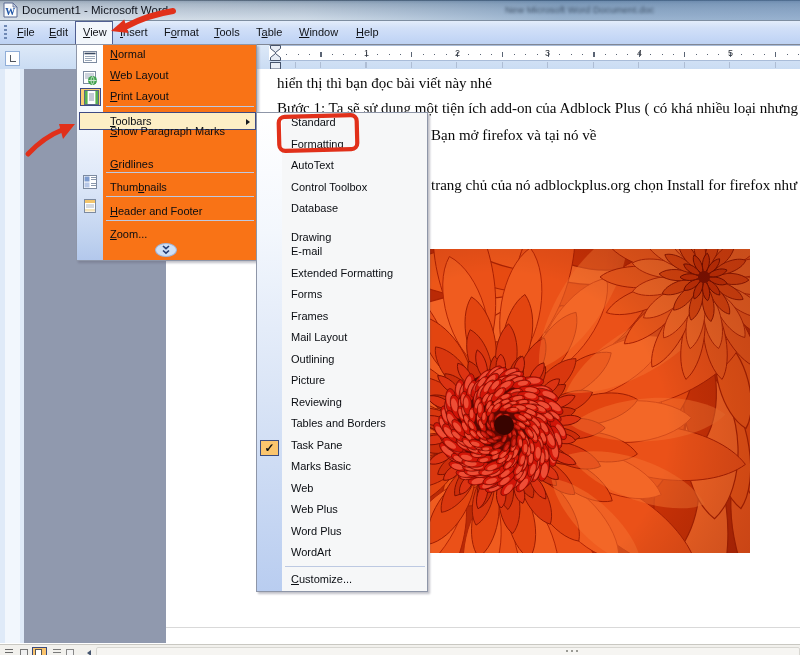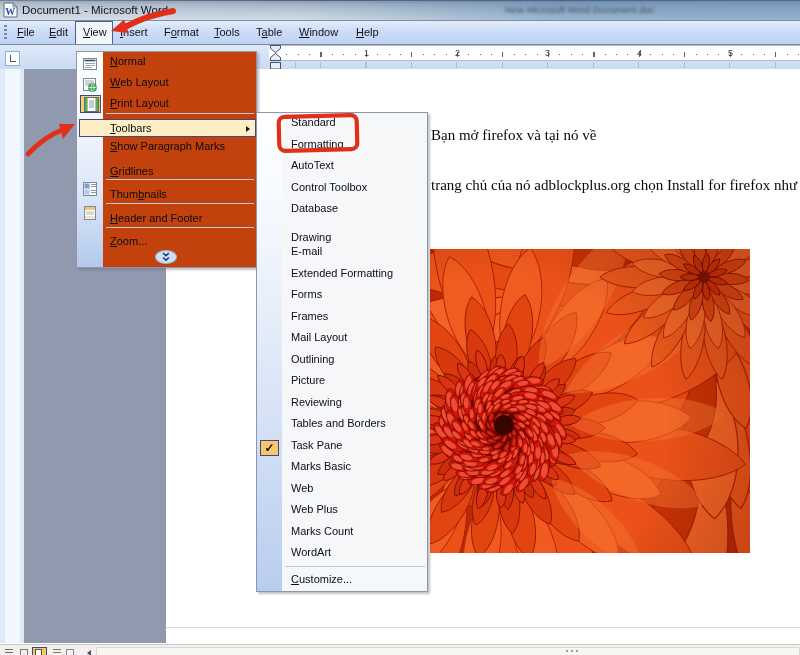--- a/index.html
+++ b/index.html
@@ -53,22 +53,22 @@
 
 
 #bottombar { left:0; top:644px; width:800px; height:11px; background:#f2f1ed; border-top:1px solid #c9c8c2; }
 .vbtn { position:absolute; top:4px; width:8px; height:8px; }
 #vbox { left:32px; top:2px; width:15px; height:11px; background:#fbc56d; border:1px solid #3a4a7c; }
 #hthumb { left:96px; top:2px; width:704px; height:10px; background:#f6f5f2; border:1px solid #d8d7d2; border-radius:2px; }
 #grip { left:566px; top:5px; width:14px; height:2px;
   background:repeating-linear-gradient(90deg,#9a9a94 0 2px,transparent 2px 5px); }
 
 
-#viewmenu { left:76px; top:44px; width:181px; height:217px; background:#c2410c;
-  border:1px solid #8e96a8; box-shadow:2px 2px 2px rgba(100,100,120,0.4);margin-top:7px; }
+#viewmenu { left:76px; top:44px; width:181px; height:217px; background:#f97316;
+  border:1px solid #8e96a8; box-shadow:2px 2px 2px rgba(100,100,120,0.4); }
 #vstrip { left:0px; top:0px; width:26px; height:215px;
   background:linear-gradient(to bottom,#ffffff 0%,#f2f6fd 35%,#dde7f8 65%,#c2d4f0 88%,#b3c8ec 100%); }
 .vmi { position:absolute; left:33px; font-size:11px; color:#0a0d12; white-space:nowrap; }
 .vmi u { text-decoration:underline; text-underline-offset:1px; }
 .vsep { position:absolute; left:29px; width:148px; height:1px; background:#bdc9e2; }
 #tbhl { left:2px; top:67px; width:177px; height:18px; background:#fdeec5; border:1px solid #3e4a83; }
 #tbarrow { left:169px; top:74px; width:0; height:0; border-left:4px solid #15181e; border-top:3.5px solid transparent; border-bottom:3.5px solid transparent; }
 #plbox { left:3px; top:42.5px; width:21px; height:18px; background:#fccd71; border:1px solid #3e4a83; }
 .icon16 { position:absolute; left:5px; }
 
@@ -130,20 +130,22 @@
     <path d="M7.5 8.5 l5 4 v3 h-10 v-3 z" fill="#e8edf5" stroke="#46536b" stroke-width="1"></path>
     <rect x="2.5" y="17.5" width="10" height="6.5" fill="#e8edf5" stroke="#46536b" stroke-width="1"></rect>
   </svg>
 </div>
 
 <div class="abs" id="docarea">
   <div class="abs" id="vruler">
       <div class="abs" id="vrulband"></div>
     </div>
   <div class="abs" id="grayout"></div>
+  <div class="abs dtext" style="left:277px; top:5.5px;">hiển thị thì bạn đọc bài viết này nhé</div>
+  <div class="abs dtext" style="left:277px; top:30.5px;">Bước 1: Ta sẽ sử dụng một tiện ích add-on của Adblock Plus ( có khá nhiều loại nhưng</div>
   <div class="abs dtext" style="left:431px; top:107.5px;">trang chủ của nó adblockplus.org chọn Install for firefox như</div>
   <div class="abs dtext" style="left:431px; top:58px;">Bạn mở firefox và tại nó về</div>
   <div class="abs" id="flower"><svg width="320" height="304" viewBox="0 0 320 304">
         <rect width="320" height="304" fill="#bc2a07"></rect>
 <path d="M409.1,104.5 C464.9,89.7 543.0,136.2 552.9,185.9 C505.2,203.1 425.1,160.0 409.1,104.5 Z" fill="#cc3207" stroke="#aa2204" stroke-width="1.2"></path>
 <path d="M386.4,135.9 C434.6,136.3 489.1,191.0 487.6,233.1 C445.5,236.4 388.7,184.1 386.4,135.9 Z" fill="#cc3207" stroke="#aa2204" stroke-width="1.2"></path>
 <path d="M353.0,134.9 C394.6,145.7 437.3,205.7 432.6,242.5 C396.1,236.2 351.3,177.8 353.0,134.9 Z" fill="#f25a1a" stroke="#aa2204" stroke-width="1.2"></path>
 <path d="M346.0,164.7 C396.3,185.5 437.8,267.9 424.1,313.0 C379.2,298.8 334.7,218.0 346.0,164.7 Z" fill="#f25a1a" stroke="#aa2204" stroke-width="1.2"></path>
 <path d="M322.2,179.4 C356.5,204.8 378.4,277.5 364.2,311.1 C333.1,291.9 308.9,219.9 322.2,179.4 Z" fill="#dd400f" stroke="#aa2204" stroke-width="1.2"></path>
 <path d="M313.6,197.2 C364.6,233.3 386.0,333.8 356.2,379.2 C309.3,351.8 283.9,252.2 313.6,197.2 Z" fill="#f35b1e" stroke="#aa2204" stroke-width="1.2"></path>
@@ -1180,21 +1182,21 @@
 </div>
 
 <div class="abs" id="viewmenu">
   <div class="abs" id="vstrip"></div>
   <div class="abs" id="tbhl"></div>
   <div class="abs" id="plbox"></div>
   <span class="vmi" style="top:3px"><u>N</u>ormal</span>
   <span class="vmi" style="top:24px"><u>W</u>eb Layout</span>
   <span class="vmi" style="top:45px"><u>P</u>rint Layout</span>
   <span class="vmi" style="top:70px"><u>T</u>oolbars</span>
-  <span class="vmi" style="top:88px"><u>S</u>how Paragraph Marks</span>
+  <span class="vmi" style="top:80px"><u>S</u>how Paragraph Marks</span>
   <span class="vmi" style="top:113px"><u>G</u>ridlines</span>
   <span class="vmi" style="top:136px">Thum<u>b</u>nails</span>
   <span class="vmi" style="top:160px"><u>H</u>eader and Footer</span>
   <span class="vmi" style="top:183px"><u>Z</u>oom...</span>
   <div class="vsep" style="top:60.5px"></div>
   <div class="vsep" style="top:127px"></div>
   <div class="vsep" style="top:151px"></div>
   <div class="vsep" style="top:175px"></div>
   <div class="abs" id="tbarrow"></div>
   <svg class="icon16" style="top:4px" width="16" height="16" viewBox="0 0 16 16">
@@ -1246,21 +1248,21 @@
   <span class="smi" style="top:196.5px">Frames</span>
   <span class="smi" style="top:218px">Mail Layout</span>
   <span class="smi" style="top:239.5px">Outlining</span>
   <span class="smi" style="top:261px">Picture</span>
   <span class="smi" style="top:282.5px">Reviewing</span>
   <span class="smi" style="top:304px">Tables and Borders</span>
   <span class="smi" style="top:325.5px">Task Pane</span>
   <span class="smi" style="top:347px">Marks Basic</span>
   <span class="smi" style="top:368.5px">Web</span>
   <span class="smi" style="top:390px">Web Plus</span>
-  <span class="smi" style="top:411.5px">Marks Count</span>
+  <span class="smi" style="top:411.5px">Word Plus</span>
   <span class="smi" style="top:433px">WordArt</span>
   <div class="abs" id="taskcheck">✓</div>
   <div class="abs" id="ssep"></div>
   <span class="smi" style="top:460px"><u>C</u>ustomize...</span>
 </div>
 
 <svg class="abs" id="annot" width="800" height="655" viewBox="0 0 800 655">
   <path d="M173 11 Q148 15 127 26" stroke="#e1301a" stroke-width="6" fill="none" stroke-linecap="round"></path>
   <polygon points="111,31 124.2,19.5 128.4,32.9" fill="#e1301a"></polygon>
   <path d="M28 154 Q44 137 62 130" stroke="#e1301a" stroke-width="5" fill="none" stroke-linecap="round"></path>

